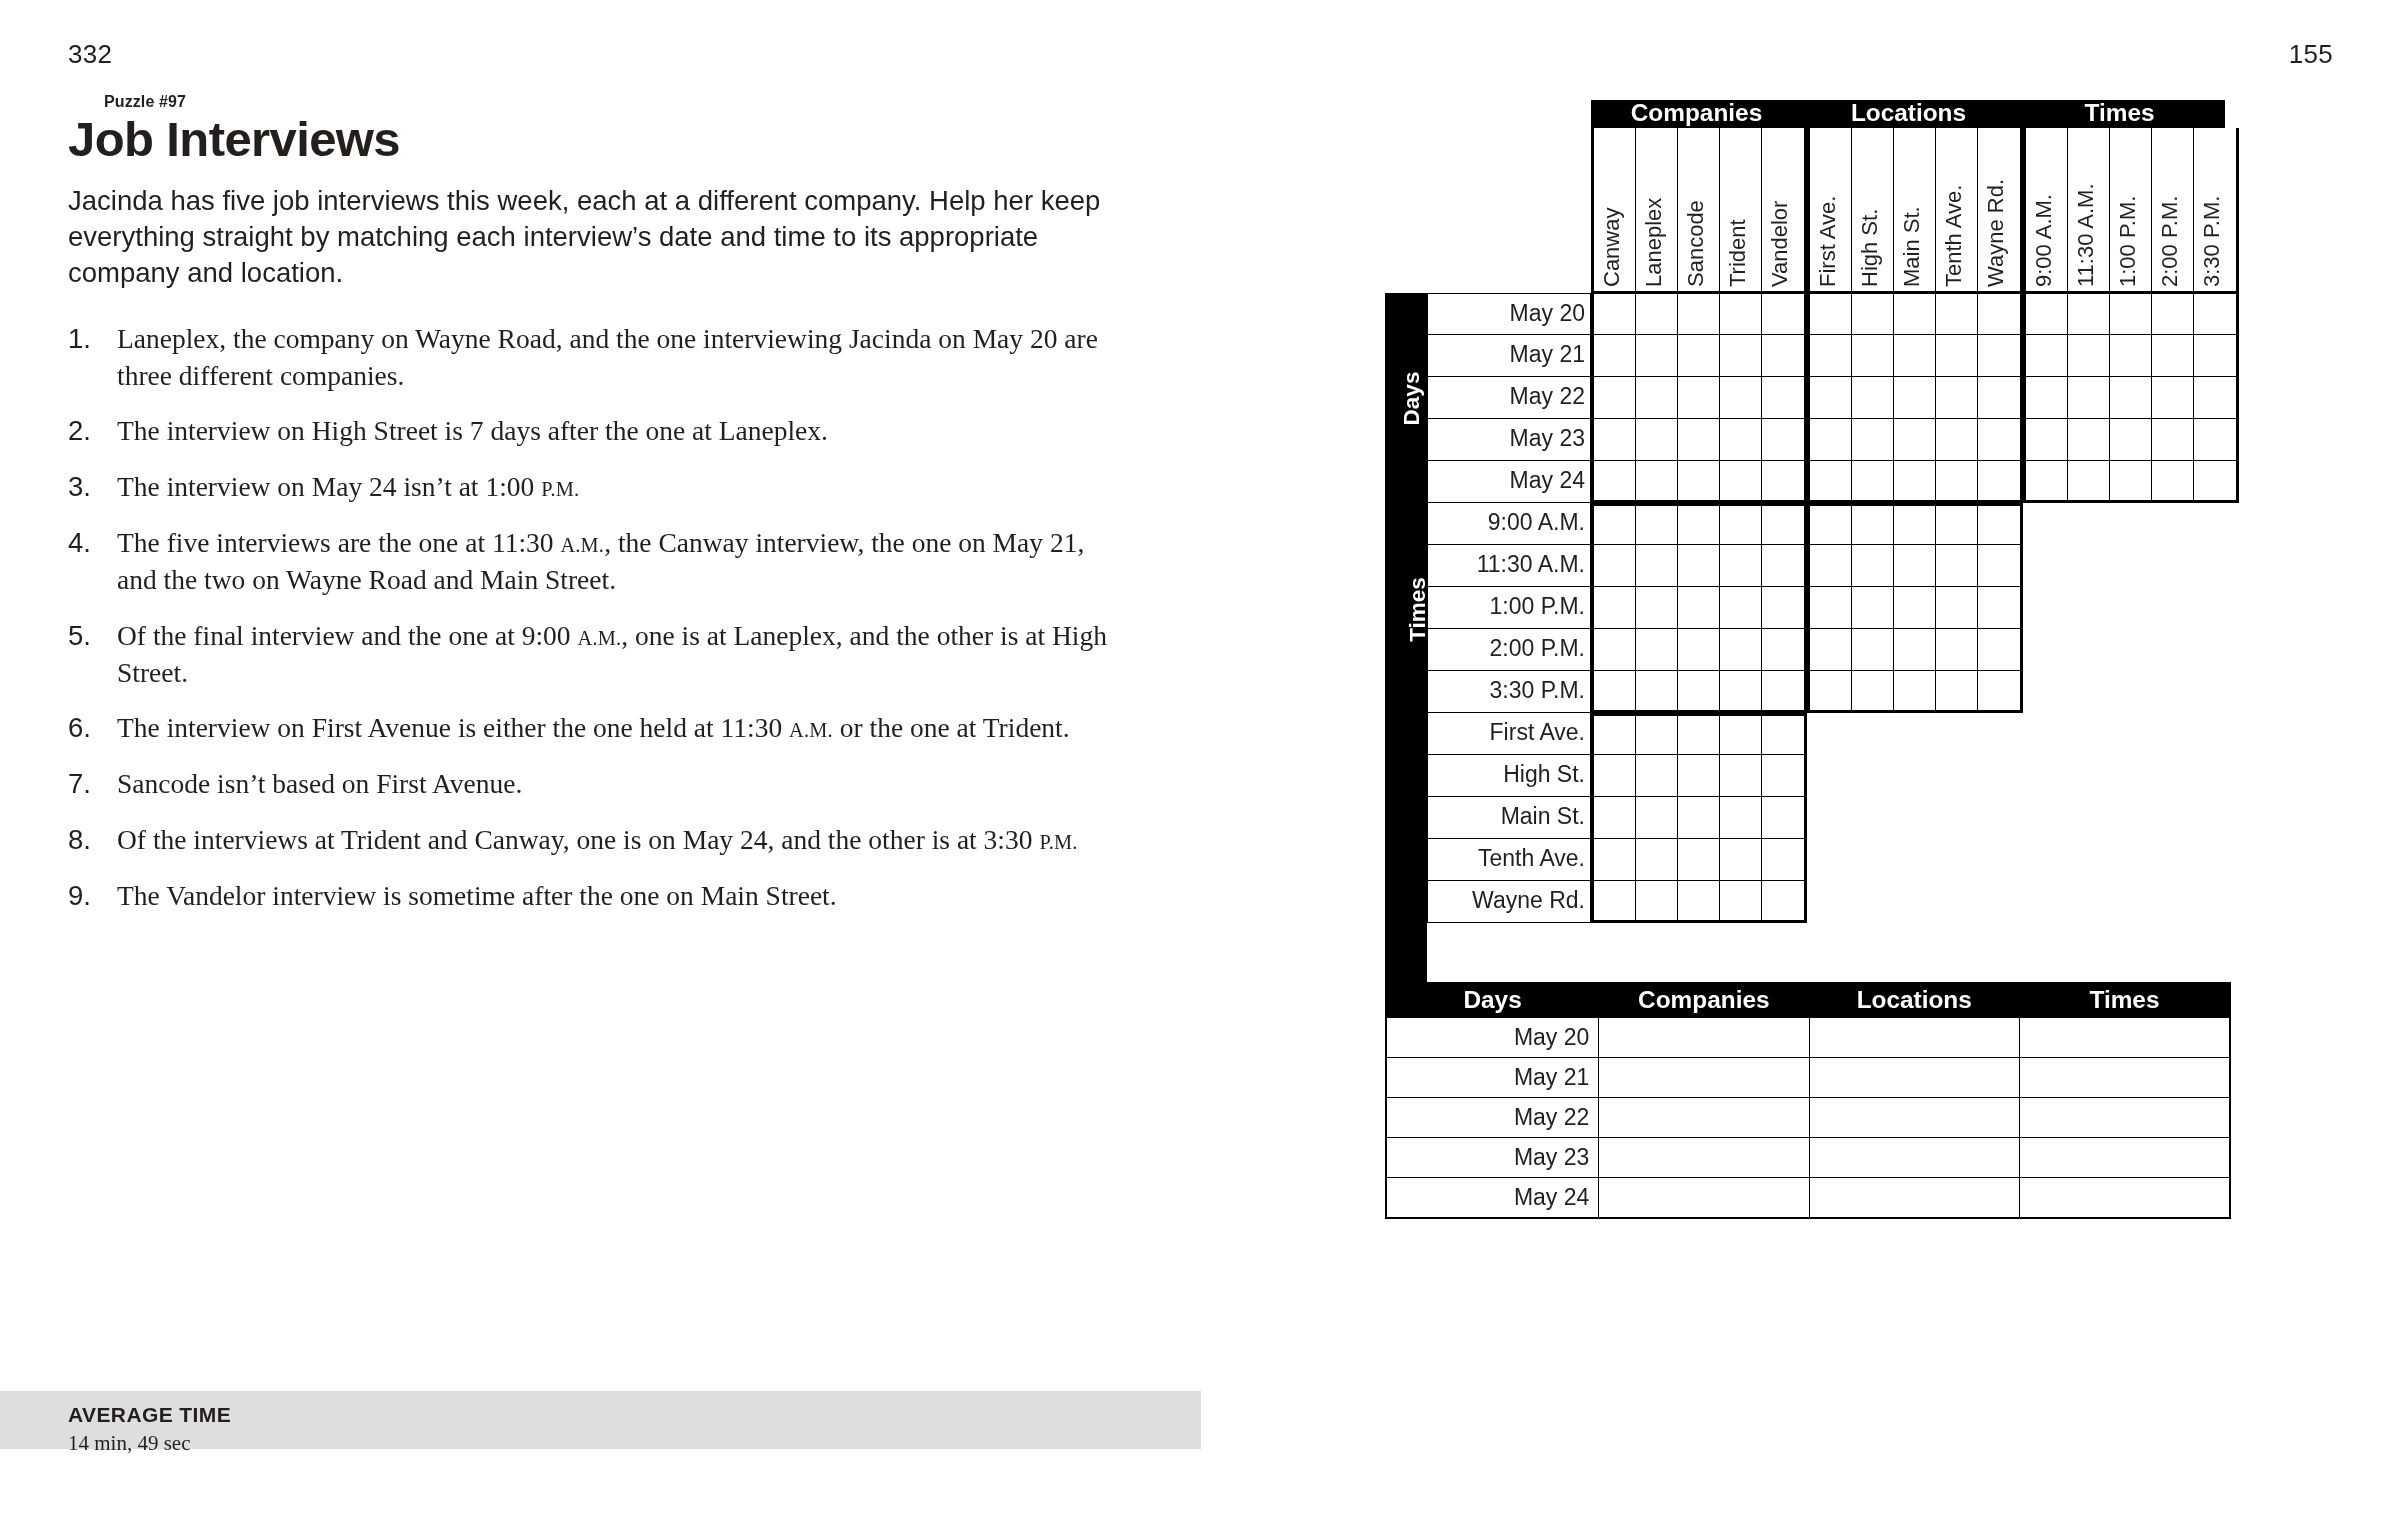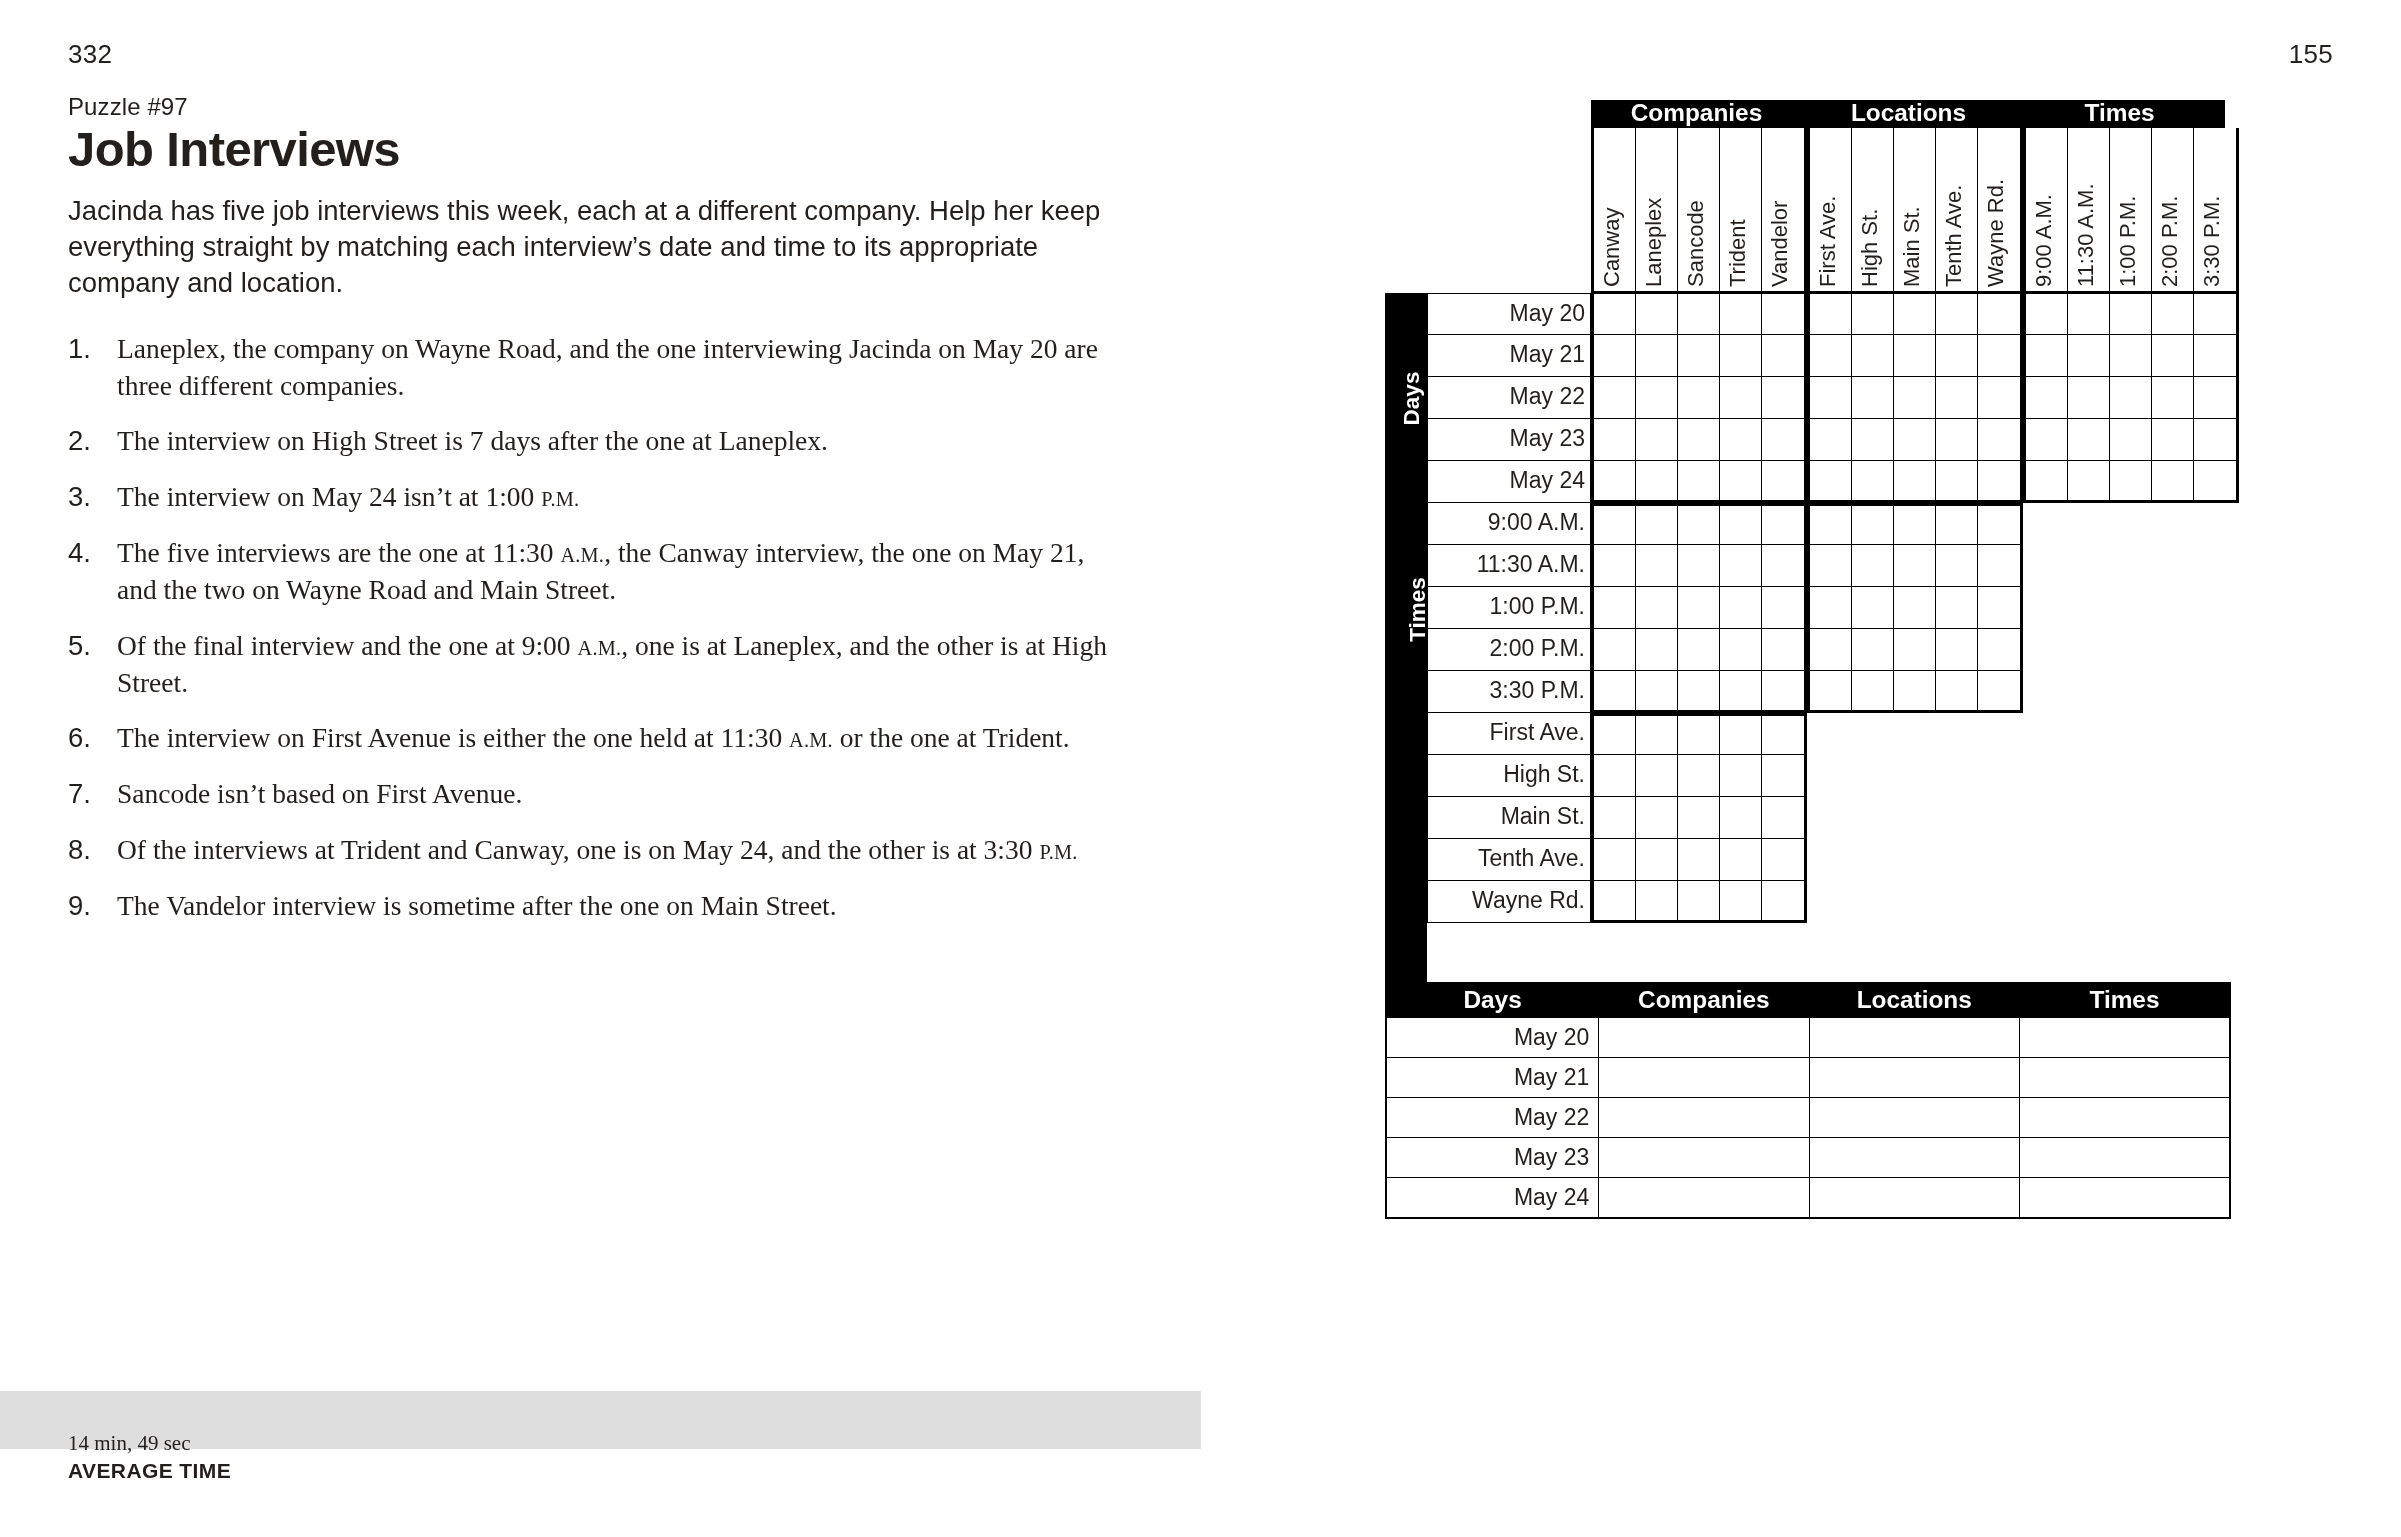--- a/index.html
+++ b/index.html
@@ -27,25 +27,26 @@
   .page-num.right { right: 68px; }
 
   
   .left-col {
     position: absolute;
     left: 68px;
     top: 93px;
     width: 1101px;
   }
   .puzzle-label {
-    font-size: 24px;
-    font-weight: normal;
+    font-size: 16px;
+    font-weight: bold;
     letter-spacing: 0.1px;
     margin-bottom: 3.8px;
     font-stretch: condensed;
+    margin-left: 36px;
   }
   .puzzle-title {
     font-size: 49px;
     font-weight: bold;
     line-height: 1.0;
     margin: 0 0 19px 0;
     letter-spacing: -0.6px;
   }
   .intro {
     font-size: 27.5px;
@@ -79,21 +80,21 @@
     position: absolute;
     left: 0;
     top: 1391px;
     width: 1201px;
     height: 58px;
     background: #dededf;
   }
   .avg-title {
     position: absolute;
     left: 68px;
-    top: 1459px;
+    top: 1403px;
     font-size: 21px;
     font-weight: bold;
     letter-spacing: 0.4px;
   }
   .avg-value {
     position: absolute;
     left: 68px;
     top: 1431px;
     font-size: 21px;
     font-family: Liberation Serif, serif;

